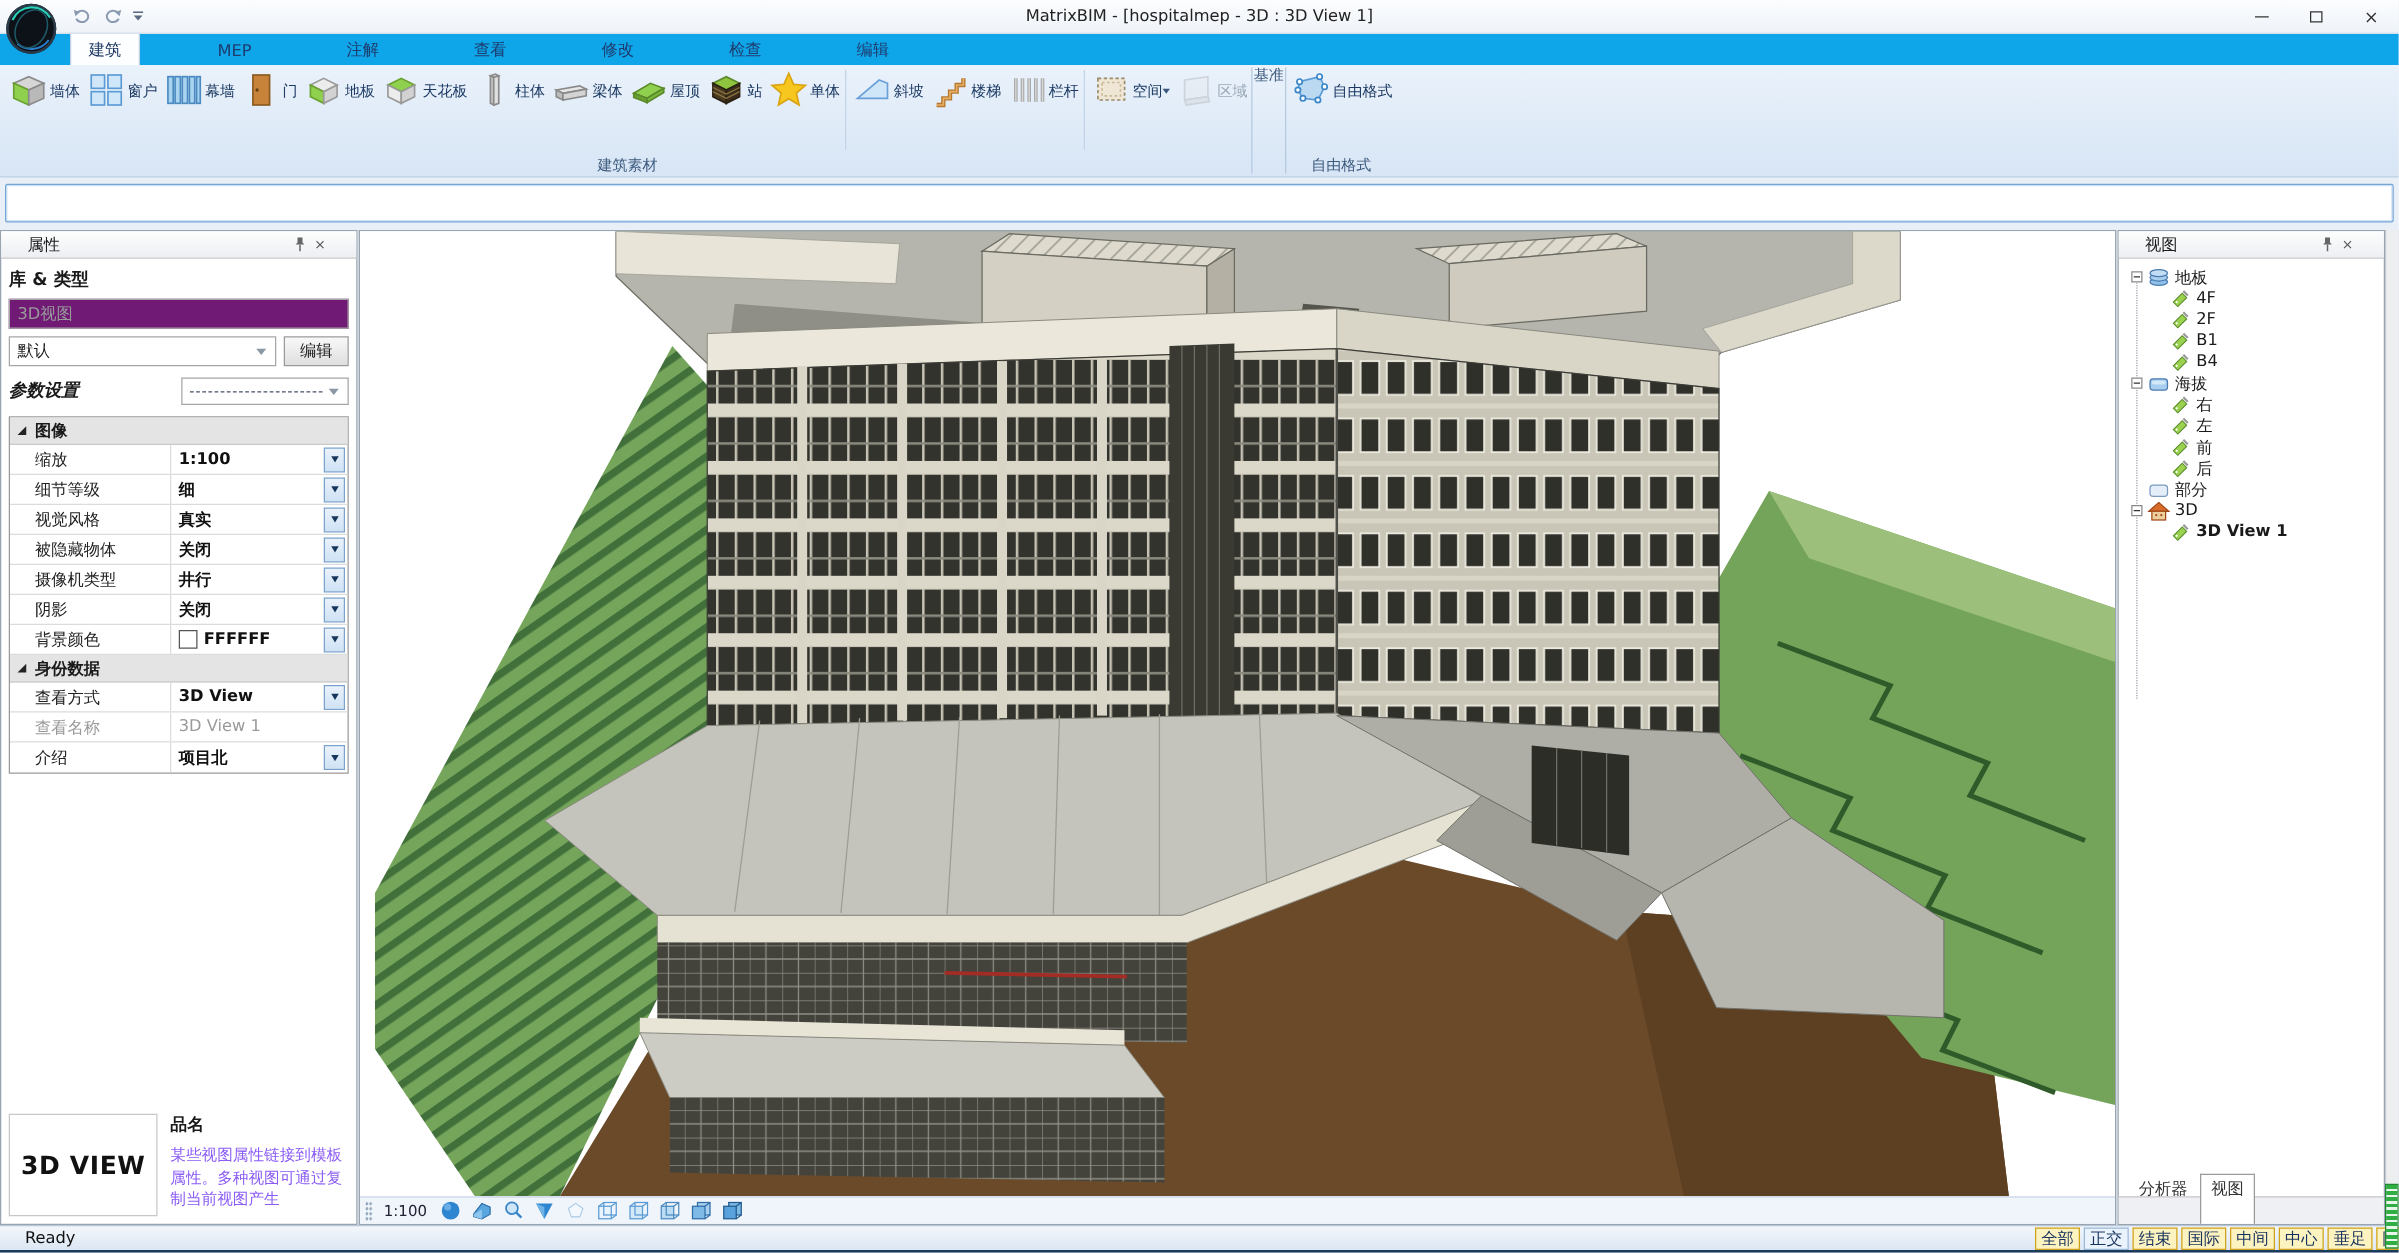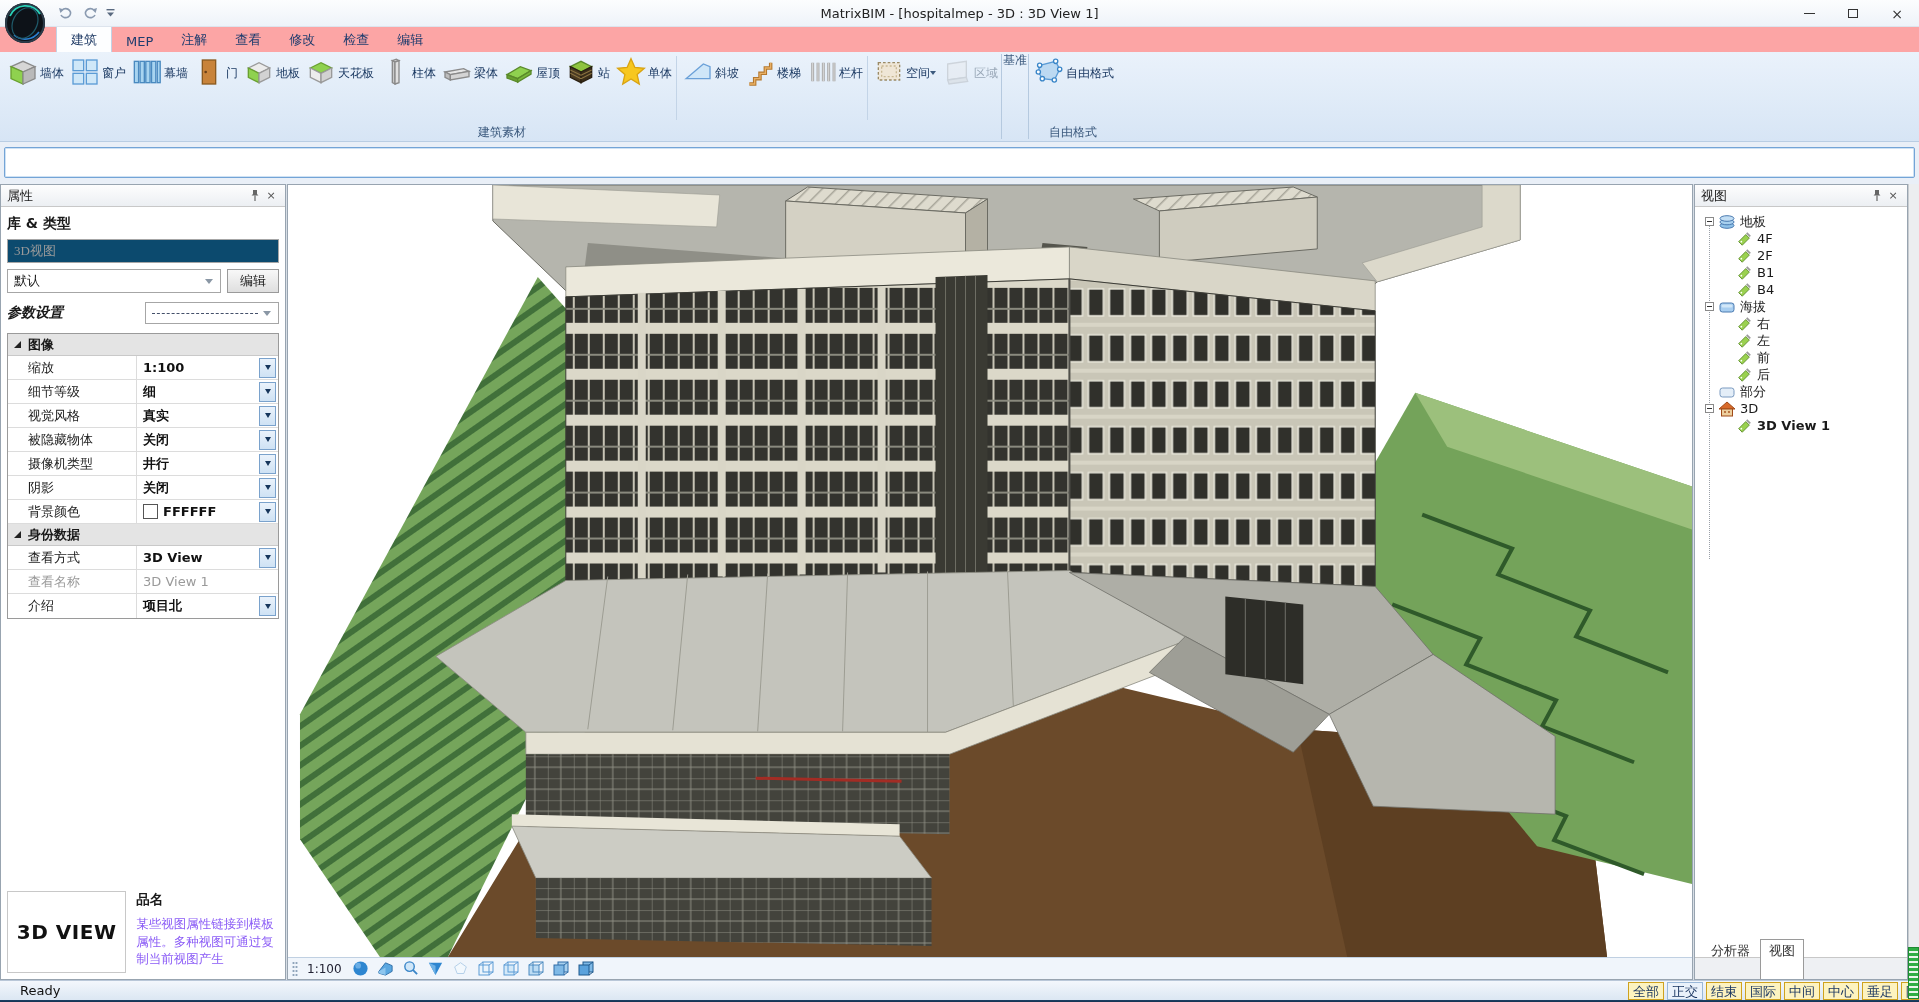--- a/index.html
+++ b/index.html
@@ -11,21 +11,21 @@
 .app-logo { position:absolute; left:4px; top:2px; width:42px; height:42px; z-index:60; }
 .qat { display:flex; align-items:center; gap:8px; margin-left:58px; }
 .qat span { display:inline-flex; }
 .win-title { position:absolute; left:0; right:0; text-align:center; font-size:13px; color:#222; pointer-events:none; }
 .win-controls { position:absolute; right:0; top:0; height:27px; display:flex; }
 .win-btn { width:44px; height:27px; display:flex; align-items:center; justify-content:center; color:#333; font-size:14px; }
 .win-btn .bar { width:11px; height:1px; background:#333; }
 .win-btn .box { width:10px; height:9px; border:1px solid #333; }
 
 
-.tabrow { height:25px; background:#fca5a5; display:flex; align-items:flex-end; padding-left:56px; }
+.tabrow { height:25px; background:#0ea5e9; display:flex; align-items:flex-end; padding-left:56px;gap:48px; }
 .rtab { padding:4px 14px 3px; font-size:13px; color:#1e3c6e; cursor:default; }
 .rtab.active { background:#fdfeff; border:1px solid #c2d3e6; border-bottom:none; color:#17335f; }
 
 
 .ribbon { height:90px; background:linear-gradient(#eaf2fb,#d7e5f5); border-bottom:1px solid #b9cde3; display:flex; padding-left:4px; }
 .rgroup { display:flex; flex-direction:column; }
 .rtools { display:flex; align-items:flex-start; height:72px; }
 .rtool { min-width:45px; padding:3px 2px 0; display:flex; flex-direction:row; align-items:center; }
 .rtool .ricon { width:34px; height:34px; display:flex; align-items:center; justify-content:center; }
 .rtool .rlabel { font-size:12px; color:#1c3a63; margin-top:2px; white-space:nowrap; }
@@ -40,29 +40,29 @@
 .cmdbar { margin:5px 4px; height:31px; background:#fff; border:1px solid #74a4d6; box-shadow:0 0 0 1px #cfe2f4 inset; border-radius:2px; }
 
 
 .main { position:absolute; top:184px; left:0; right:0; bottom:22px; display:flex; background:#d7dee6; }
 .panel { background:#fff; border:1px solid #98a4b0; display:flex; flex-direction:column; }
 .left-panel { width:286px; }
 .viewport { flex:1; margin:0 1px; background:#fff; border:1px solid #98a4b0; position:relative; display:flex; flex-direction:column; }
 .right-panel { width:214px; }
 .right-track { width:11px; background:#eceef0; border-left:1px solid #c8ccd0; }
 
-.panel-header { height:22px; flex:none; display:flex; align-items:center; padding:0 6px; font-size:13px; background:linear-gradient(#fdfdfd,#eceff3); border-bottom:1px solid #c8c8c8; }
+.panel-header { height:22px; flex:none; display:flex; align-items:center; padding:0 21px; font-size:13px; background:linear-gradient(#fdfdfd,#eceff3); border-bottom:1px solid #c8c8c8; }
 .panel-header .ph-title { flex:1; }
 .ph-ico { width:16px; height:16px; display:flex; align-items:center; justify-content:center; color:#555; font-size:11px; }
 
 
 .props-body { flex:1; display:flex; flex-direction:column; padding:5px 6px 6px; overflow:hidden; }
 .sec-label { font-size:14px; font-weight:bold; margin:3px 0 6px; }
 .combo { position:relative; height:24px; border:1px solid #a6a6a6; background:#fff; font-size:13px; display:flex; align-items:center; padding:0 20px 0 6px; }
-.combo.disabled { color:#9a9a9a; background:#0c4a6e;font-family:Liberation Serif, serif; }
+.combo.disabled { color:#9a9a9a; background:#701a75; }
 .chev { width:0; height:0; border-left:4px solid transparent; border-right:4px solid transparent; border-top:5px solid #8a97a5; position:absolute; right:7px; top:9px; }
 .inst-row { display:flex; gap:6px; margin-top:6px; }
 .inst-row .combo { flex:1; }
 .btn-edit { width:52px; height:24px; font-size:13px; color:#222; background:linear-gradient(#f8f8f8,#dfdfdf); border:1px solid #9a9a9a; display:flex; align-items:center; justify-content:center; }
 .param-row { display:flex; align-items:center; margin-top:9px; }
 .param-row .sec-label { flex:1; margin:0;font-style:italic; }
 .param-combo { width:134px; height:22px; }
 .dashline { width:100%; border-top:1px dashed #44506a; }
 
 .pgrid { margin-top:9px; border:1px solid #9a9a9a; font-size:13px; }

